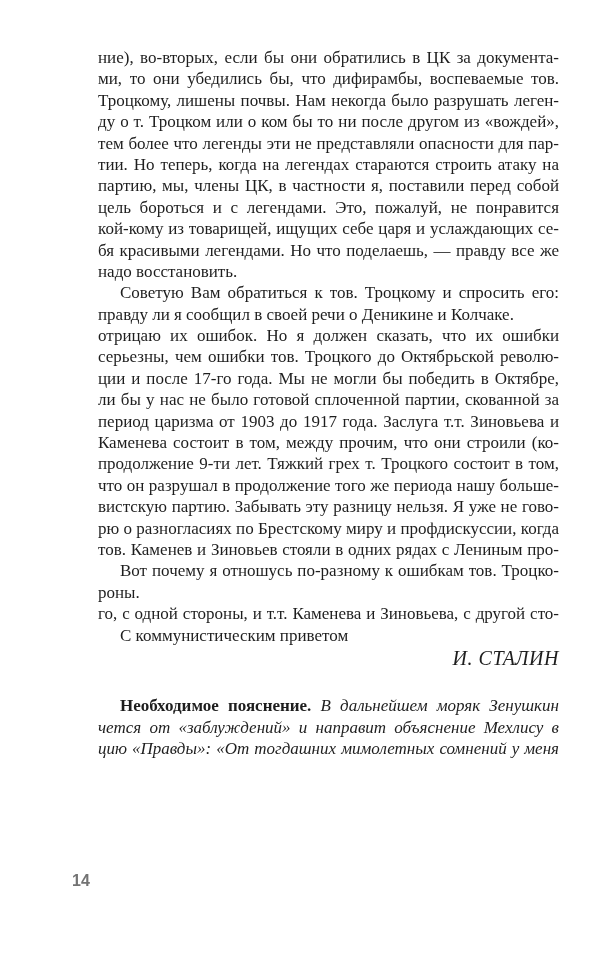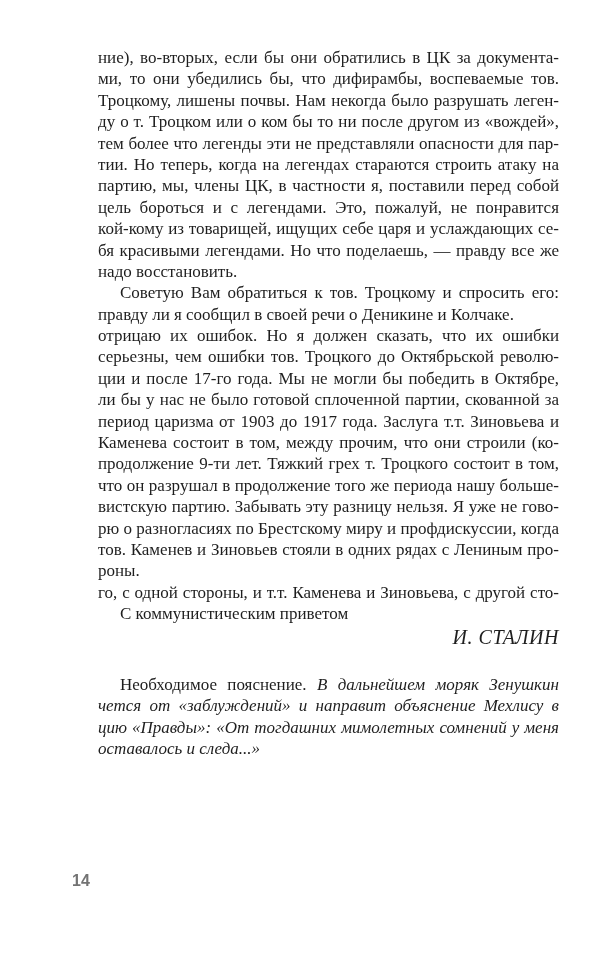--- a/index.html
+++ b/index.html
@@ -53,21 +53,21 @@
     text-align: justify;
     text-align-last: justify;
     white-space: normal;
     overflow: hidden;
     color: #1e1e1e;
   }
   .note .nline.indent { text-indent: 22px; }
   .note .nline.para-end { text-align-last: left; }
   .note .nline b {
     font-style: normal;
-    font-weight: normal;
+    font-weight: bold;
   }
   .page-number {
     position: absolute;
     left: 72px; top: 872px;
     font-family: "Liberation Sans", sans-serif;
     font-weight: bold;
     font-size: 16px;
     color: #737373;
   }
 </style>
@@ -93,30 +93,30 @@
       <div class="line just">серьезны, чем ошибки тов. Троцкого до Октябрьской револю-</div>
       <div class="line just">ции и после 17-го года. Мы не могли бы победить в Октябре, ес-</div>
       <div class="line just">ли бы у нас не было готовой сплоченной партии, скованной за</div>
       <div class="line just">период царизма от 1903 до 1917 года. Заслуга т.т. Зиновьева и</div>
       <div class="line just">Каменева состоит в том, между прочим, что они строили (ко-</div>
       <div class="line just">продолжение 9-ти лет. Тяжкий грех т. Троцкого состоит в том,</div>
       <div class="line just">что он разрушал в продолжение того же периода нашу больше-</div>
       <div class="line just">вистскую партию. Забывать эту разницу нельзя. Я уже не гово-</div>
       <div class="line just">рю о разногласиях по Брестскому миру и профдискуссии, когда</div>
       <div class="line just">тов. Каменев и Зиновьев стояли в одних рядах с Лениным про-</div>
+      <div class="line just indent">Вот почему я отношусь по-разному к ошибкам тов. Троцко-</div>
       <div class="line para-end">роны.</div>
       <div class="line just">го, с одной стороны, и т.т. Каменева и Зиновьева, с другой сто-</div>
       <div class="line para-end indent">С коммунистическим приветом</div>
     </div>
   <div class="signature">И. СТАЛИН</div>
   <div class="note">
     <div class="nline indent">
       <b>Необходимое пояснение.</b><span> В дальнейшем моряк Зенушкин отре-</span>
     </div>
     <div id="note-lines">
         <div class="nline">чется от «заблуждений» и направит объяснение Мехлису в редак-</div>
         <div class="nline">цию «Правды»: «От тогдашних мимолетных сомнений у меня не</div>
-        <div class="nline para-end">оставалось и следа...»</div>
       </div>
   </div>
 </div>
 
 <div class="page-number">14</div>
 
 </body></html>

